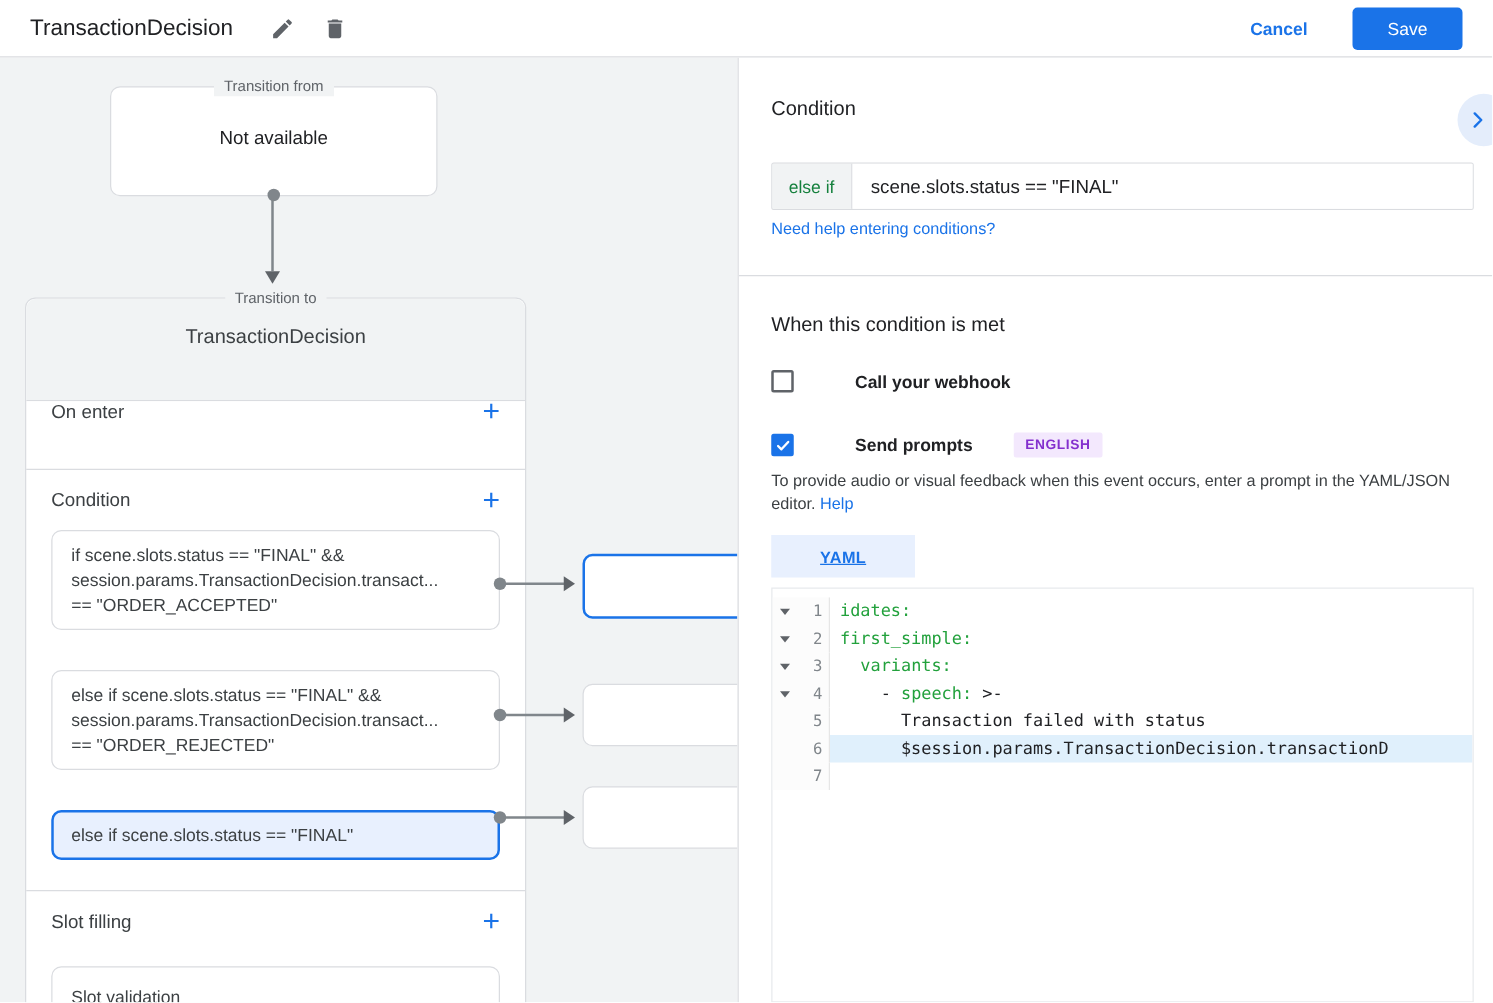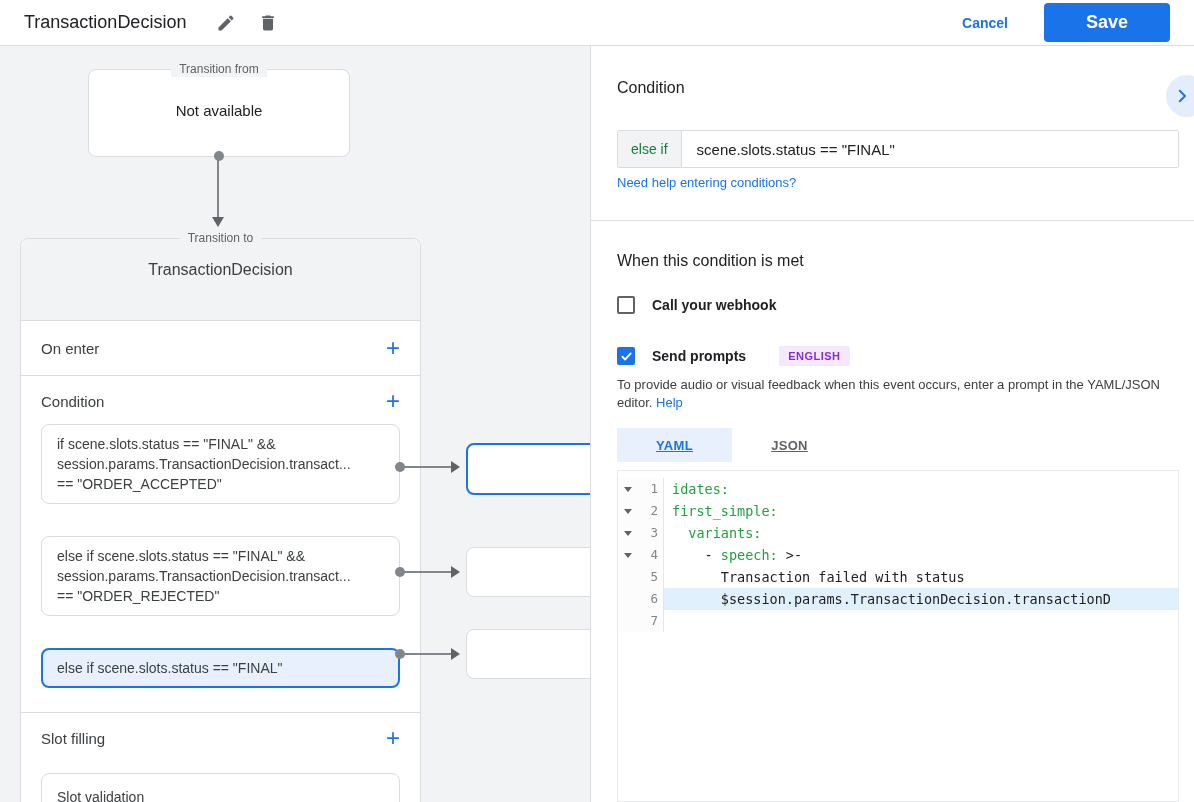--- a/index.html
+++ b/index.html
@@ -8,22 +8,22 @@
 
   
   .topbar { position:absolute; left:0; top:0; width:100%; height:46px; background:#fff;
             border-bottom:1px solid #dadce0; display:flex; align-items:center; justify-content:space-between; padding:0 24px; z-index:30; }
   .title-wrap { display:flex; align-items:center; gap:14px; }
   .page-title { font-size:18px; font-weight:400; color:#202124; margin-right:12px; }
   .icon-btn { background:none; border:none; cursor:pointer; width:28px; height:28px; display:flex; align-items:center; justify-content:center; }
   .icon-btn svg { fill:#5f6368; }
   .actions { display:flex; align-items:center; gap:36px; }
   .cancel-btn { background:none; border:none; color:#1a73e8; font-size:14px; font-weight:700; cursor:pointer; font-family:inherit; }
-  .save-btn { background:#1a73e8; border:none; color:#fff; font-size:18px; font-weight:700; cursor:pointer;
-              border-radius:4px; padding:9px 42px; font-family:inherit; }
+  .save-btn { background:#1a73e8; border:none; color:#fff; font-size:14px; font-weight:400; cursor:pointer;
+              border-radius:4px; padding:9px 28px; font-family:inherit; }
 
   
   .main { position:absolute; top:46px; left:0; width:1012px; height:756px; }
 
   
   .canvas { position:absolute; left:0; top:0; width:590px; height:756px; background:#f1f3f4; overflow:hidden; }
   .legend { position:absolute; top:-8px; left:50%; transform:translateX(-50%); background:#f1f3f4;
             padding:0 8px; font-size:12px; color:#5f6368; white-space:nowrap; line-height:15px; }
 
   .tfrom-box { position:absolute; left:88px; top:23px; width:262px; height:88px; background:#fff;
@@ -33,21 +33,21 @@
   .tfrom-dot { left:calc(50% - 5px); bottom:-5px; }
   .vline { position:absolute; left:217px; top:113px; width:2px; height:58px; background:#80868b; }
   .arrow-down { position:absolute; left:212px; top:171px; width:0; height:0;
                 border-left:6px solid transparent; border-right:6px solid transparent; border-top:10px solid #5f6368; }
 
   .scene-card { position:absolute; left:20px; top:192px; width:401px; height:640px; background:#fff;
                 border:1px solid #dadce0; border-radius:8px; }
   .scene-head { background:#f1f3f4; border-bottom:1px solid #dadce0; border-radius:8px 8px 0 0; height:82px; text-align:center; padding-top:22px; }
   .scene-title { font-size:16px; color:#3c4043; }
   .scene-sub { font-size:12px; color:#5f6368; margin-top:7px; }
-  .row-hdr { display:flex; justify-content:space-between; align-items:center; padding:0 20px; }
+  .row-hdr { display:flex; justify-content:space-between; align-items:flex-start; padding:0 20px; }
   .on-enter-row { height:55px; border-bottom:1px solid #dadce0; }
   .sec-hdr { padding:16px 20px 14px; }
   .sec-label { font-size:15px; color:#3c4043; }
   .plus { color:#1a73e8; font-size:24px; font-weight:300; line-height:18px; cursor:pointer; }
   .cond-section { border-bottom:1px solid #dadce0; padding-bottom:1px; }
   .cond-card { margin:0 20px 32px; border:1px solid #dadce0; border-radius:8px; padding:9px 15px;
                font-size:14px; color:#3c4043; background:#fff; cursor:pointer; }
   .cond-card .cline { line-height:20px; white-space:nowrap; overflow:hidden; }
   .cond-card.selected { background:#e8f0fe; border:2px solid #1a73e8; padding:8px 14px; margin-bottom:23px; }
   .slot-card { margin:12px 20px 0; border:1px solid #dadce0; border-radius:8px; padding:13px 15px;
@@ -75,21 +75,21 @@
   .cond-prefix { background:#f1f3f4; border-right:1px solid #dadce0; display:flex; align-items:center;
                  padding:0 13px; font-size:14px; color:#15803d; }
   .cond-value { flex:1; border:none; outline:none; font-size:15px; color:#202124; padding:0 15px;
                 font-family:inherit; background:#fff; }
   .help-link { position:absolute; left:26px; top:129px; font-size:13px; color:#1a73e8; text-decoration:none; cursor:pointer; }
 
   .p-heading2 { position:absolute; left:26px; top:206px; }
   .cb-row { position:absolute; left:26px; display:flex; align-items:center; gap:17px; }
   .cb { width:18px; height:18px; border:2px solid #5f6368; border-radius:2px; background:#fff; cursor:pointer; flex:none; }
   .cb.checked { background:#1a73e8; border-color:#1a73e8; display:flex; align-items:center; justify-content:center; }
-  .cb-label { font-size:14px; font-weight:700; color:#202124; }
+  .cb-label { font-size:14px; font-weight:700; color:#202124;margin-left:32px; }
   .badge { background:#f3e8fd; color:#8430ce; font-size:11px; font-weight:700; letter-spacing:0.5px;
            padding:4px 9px; border-radius:2px; margin-left:16px; }
   .desc { position:absolute; left:26px; top:330px; width:566px; font-size:13px; color:#3c4043; line-height:18px; }
   .desc a { color:#1a73e8; text-decoration:none; cursor:pointer; }
 
   .tabs { position:absolute; left:26px; top:382px; display:flex; }
   .tab { width:115px; height:34px; display:flex; align-items:center; justify-content:center;
          font-size:13px; font-weight:700; letter-spacing:0.3px; color:#5f6368; cursor:pointer;text-decoration:underline; }
   .tab.active { background:#e8f0fe; color:#1a73e8; }
 
@@ -233,21 +233,20 @@
         </div>
         <span class="cb-label">Send prompts</span>
         <span class="badge">ENGLISH</span>
       </div>
 
       <p class="desc"><span>To provide audio or visual feedback when this event occurs, enter a prompt in the YAML/JSON editor.</span>
         <a>Help</a></p>
 
       <div class="tabs">
         <div class="tab active">YAML</div>
-        <div class="tab">JSON</div>
       </div>
 
       <div class="editor" id="yaml-editor">
           <div class="ed-row">
             <div class="ed-fold">
               <span class="fold-arrow"></span>
             </div>
             <div class="ed-num">1</div>
             <div class="ed-code"><span class="tok-key">idates:</span></div>
           </div>

